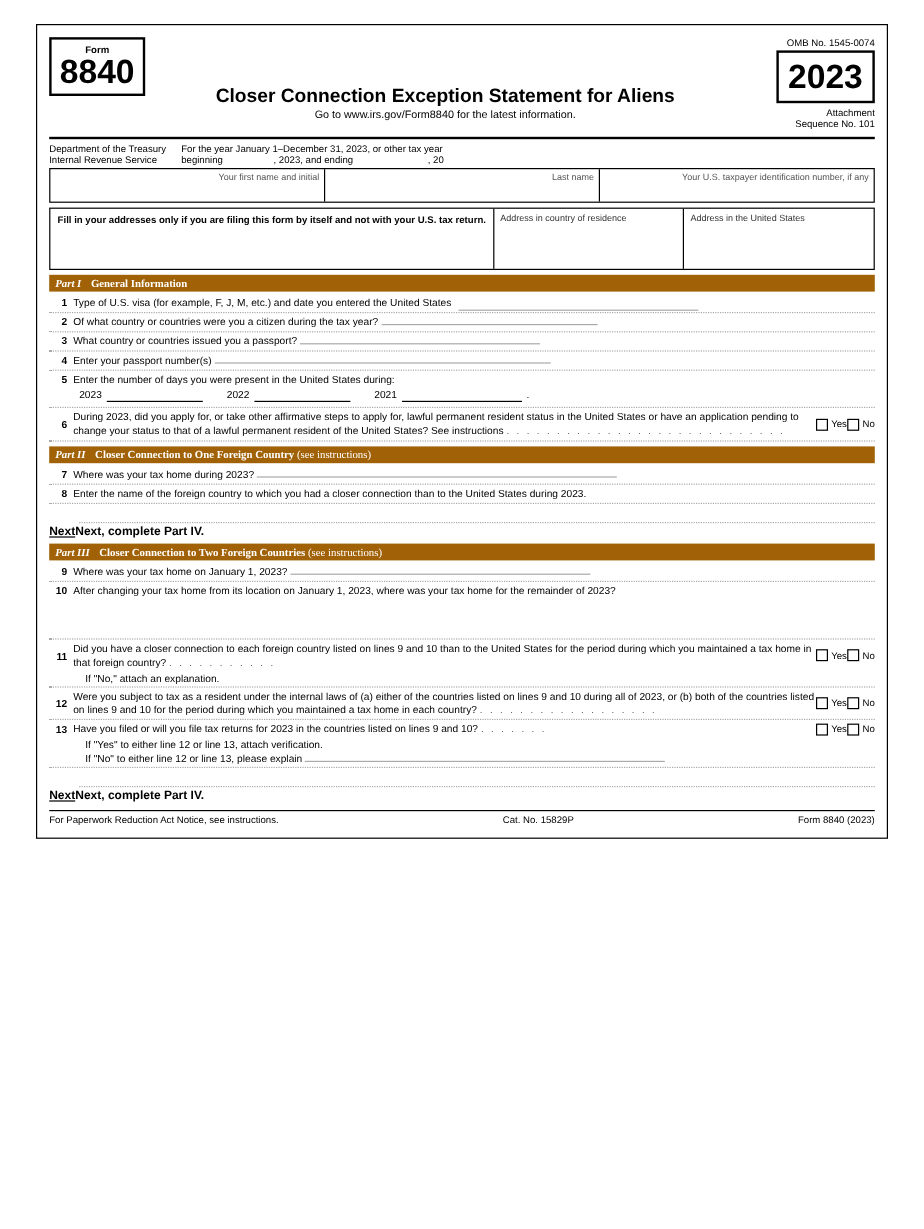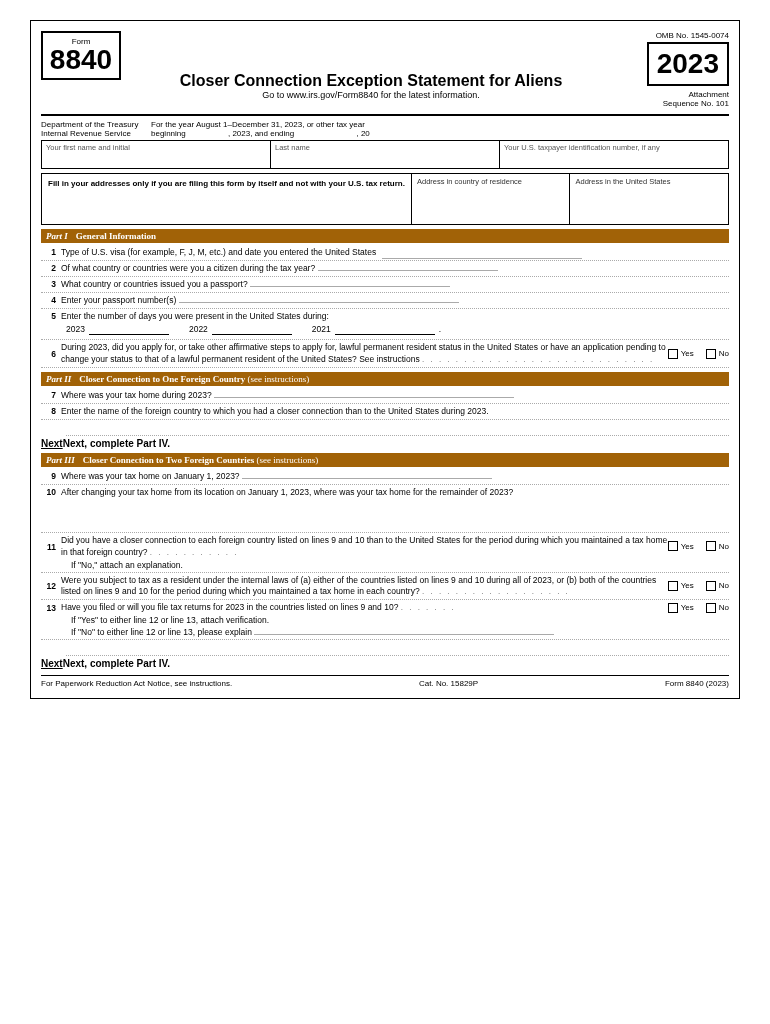--- a/index.html
+++ b/index.html
@@ -27,21 +27,21 @@
     }
     .form-number-box {
       border: 2px solid #000;
       padding: 4px 6px;
       margin-right: 12px;
       min-width: 80px;
       text-align: center;
     }
     .form-label {
       font-size: 8px;
-      font-weight: normal;
+      font-weight: bold;
     }
     .form-number {
       font-size: 28px;
       font-weight: bold;
       line-height: 1;
     }
     .header-center {
       flex: 1;
       text-align: center;
       margin-top: 40px;
@@ -102,20 +102,21 @@
       padding: 2px 4px;
       border-right: 1px solid #000;
       flex: 1;
     }
     .name-row .cell:last-child {
       border-right: none;
     }
     .name-row .cell-label {
       color: #555;
       font-size: 7.5px;
+      text-align: right;
     }
     
     .address-section {
       display: flex;
       border: 1px solid #000;
       margin-bottom: 4px;
       font-size: 8px;
     }
     .address-left {
       min-width: 120px;
@@ -259,21 +260,21 @@
       width: 100%;
     }
     .line-dots-row {
       display: flex;
       align-items: center;
       width: 100%;
     }
     .answer-right {
       display: flex;
       align-items: center;
-      gap: 12px;
+      gap: 0;
       white-space: nowrap;
     }
   </style>
 </head>
 <body>
 
 <div class="page">
 
   <div class="header">
     <div class="form-number-box">
@@ -293,21 +294,21 @@
       </div>
     </div>
   </div>
 
   <div class="tax-year-row">
     <div class="left-dept">
       <div>Department of the Treasury</div>
       <div>Internal Revenue Service</div>
     </div>
     <div class="year-info">
-      <span>For the year August 1–December 31, 2023, or other tax year</span><br>
+      <span>For the year January 1–December 31, 2023, or other tax year</span><br>
       <span>beginning</span>
       <span style="margin-left:40px;">, 2023, and ending</span>
       <span style="margin-left:60px;">, 20</span>
     </div>
   </div>
 
   <div class="name-row">
     <div class="cell">
       <div class="cell-label">Your first name and initial</div>
       <div style="height:14px;border-bottom:0px;"></div>

